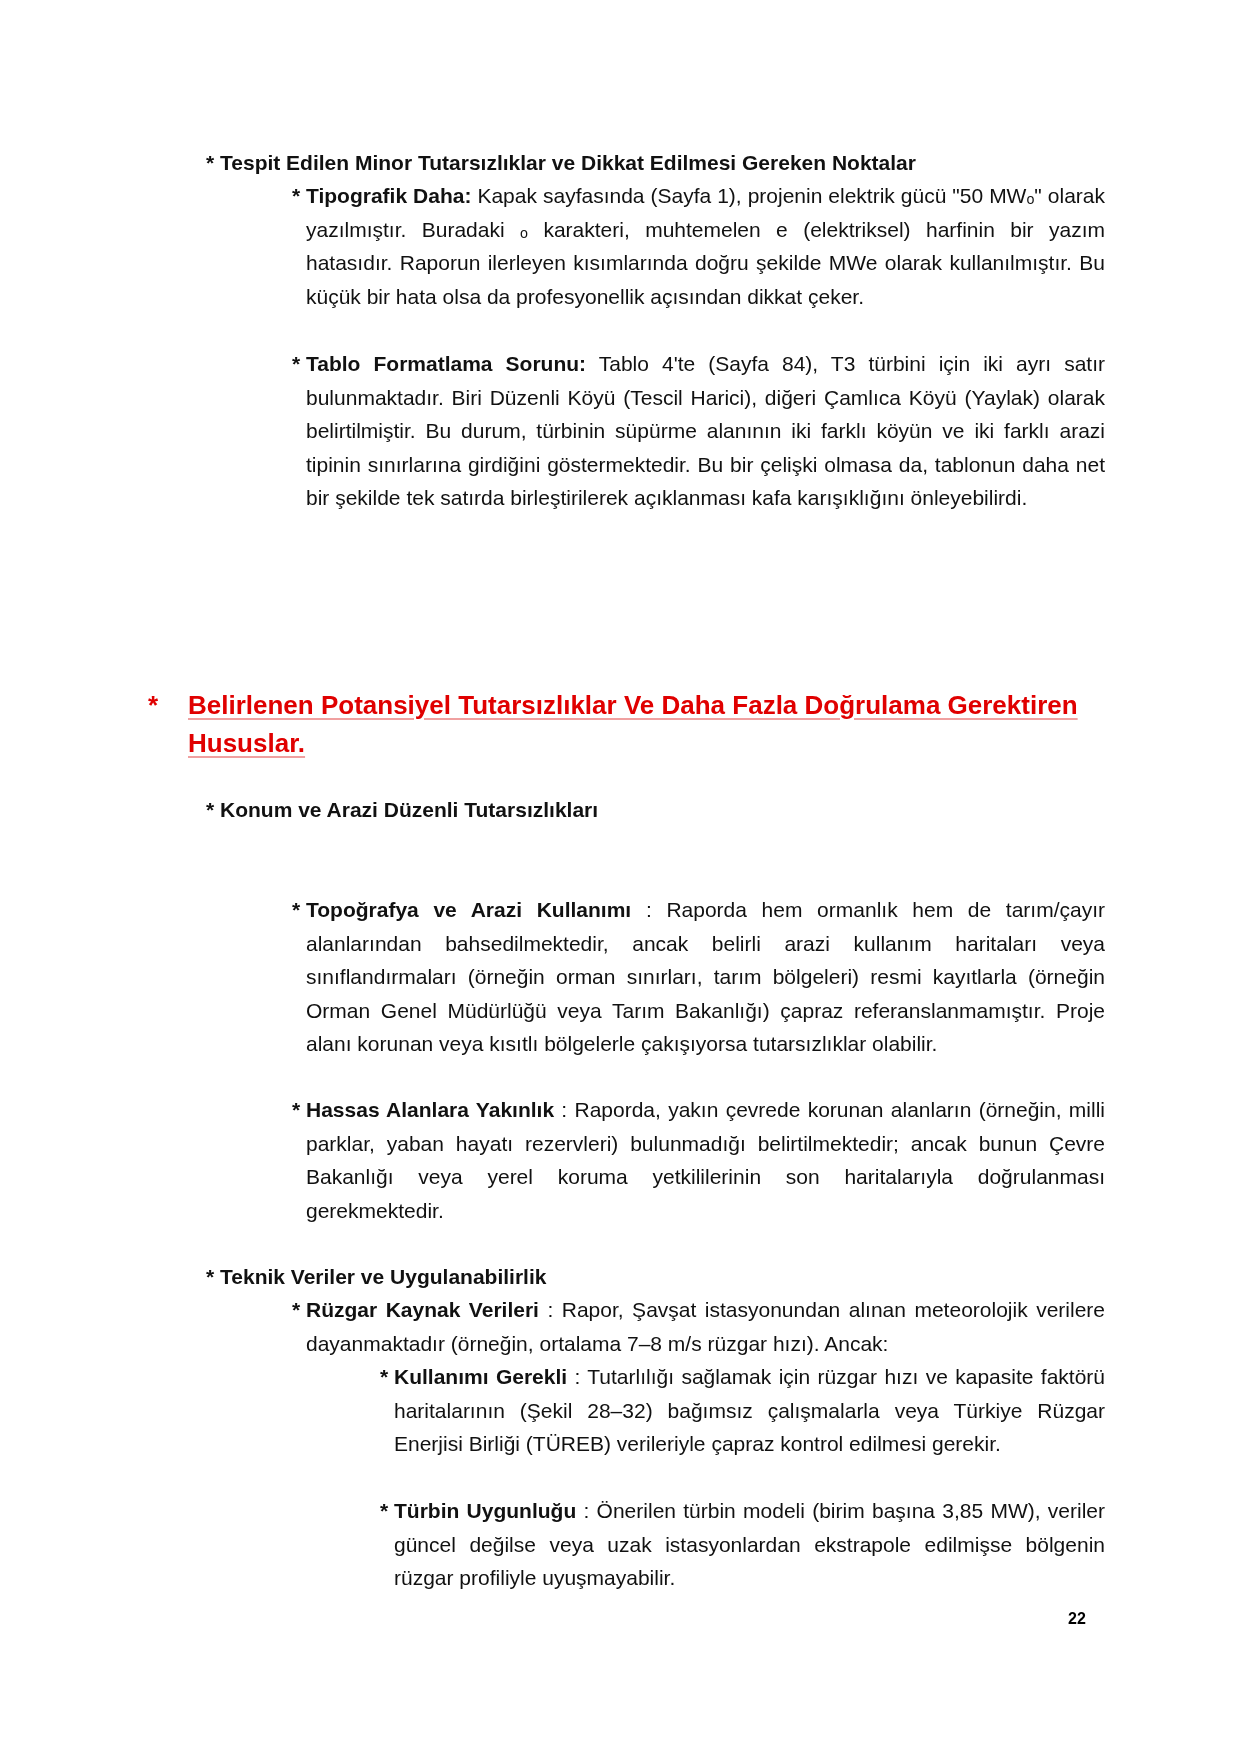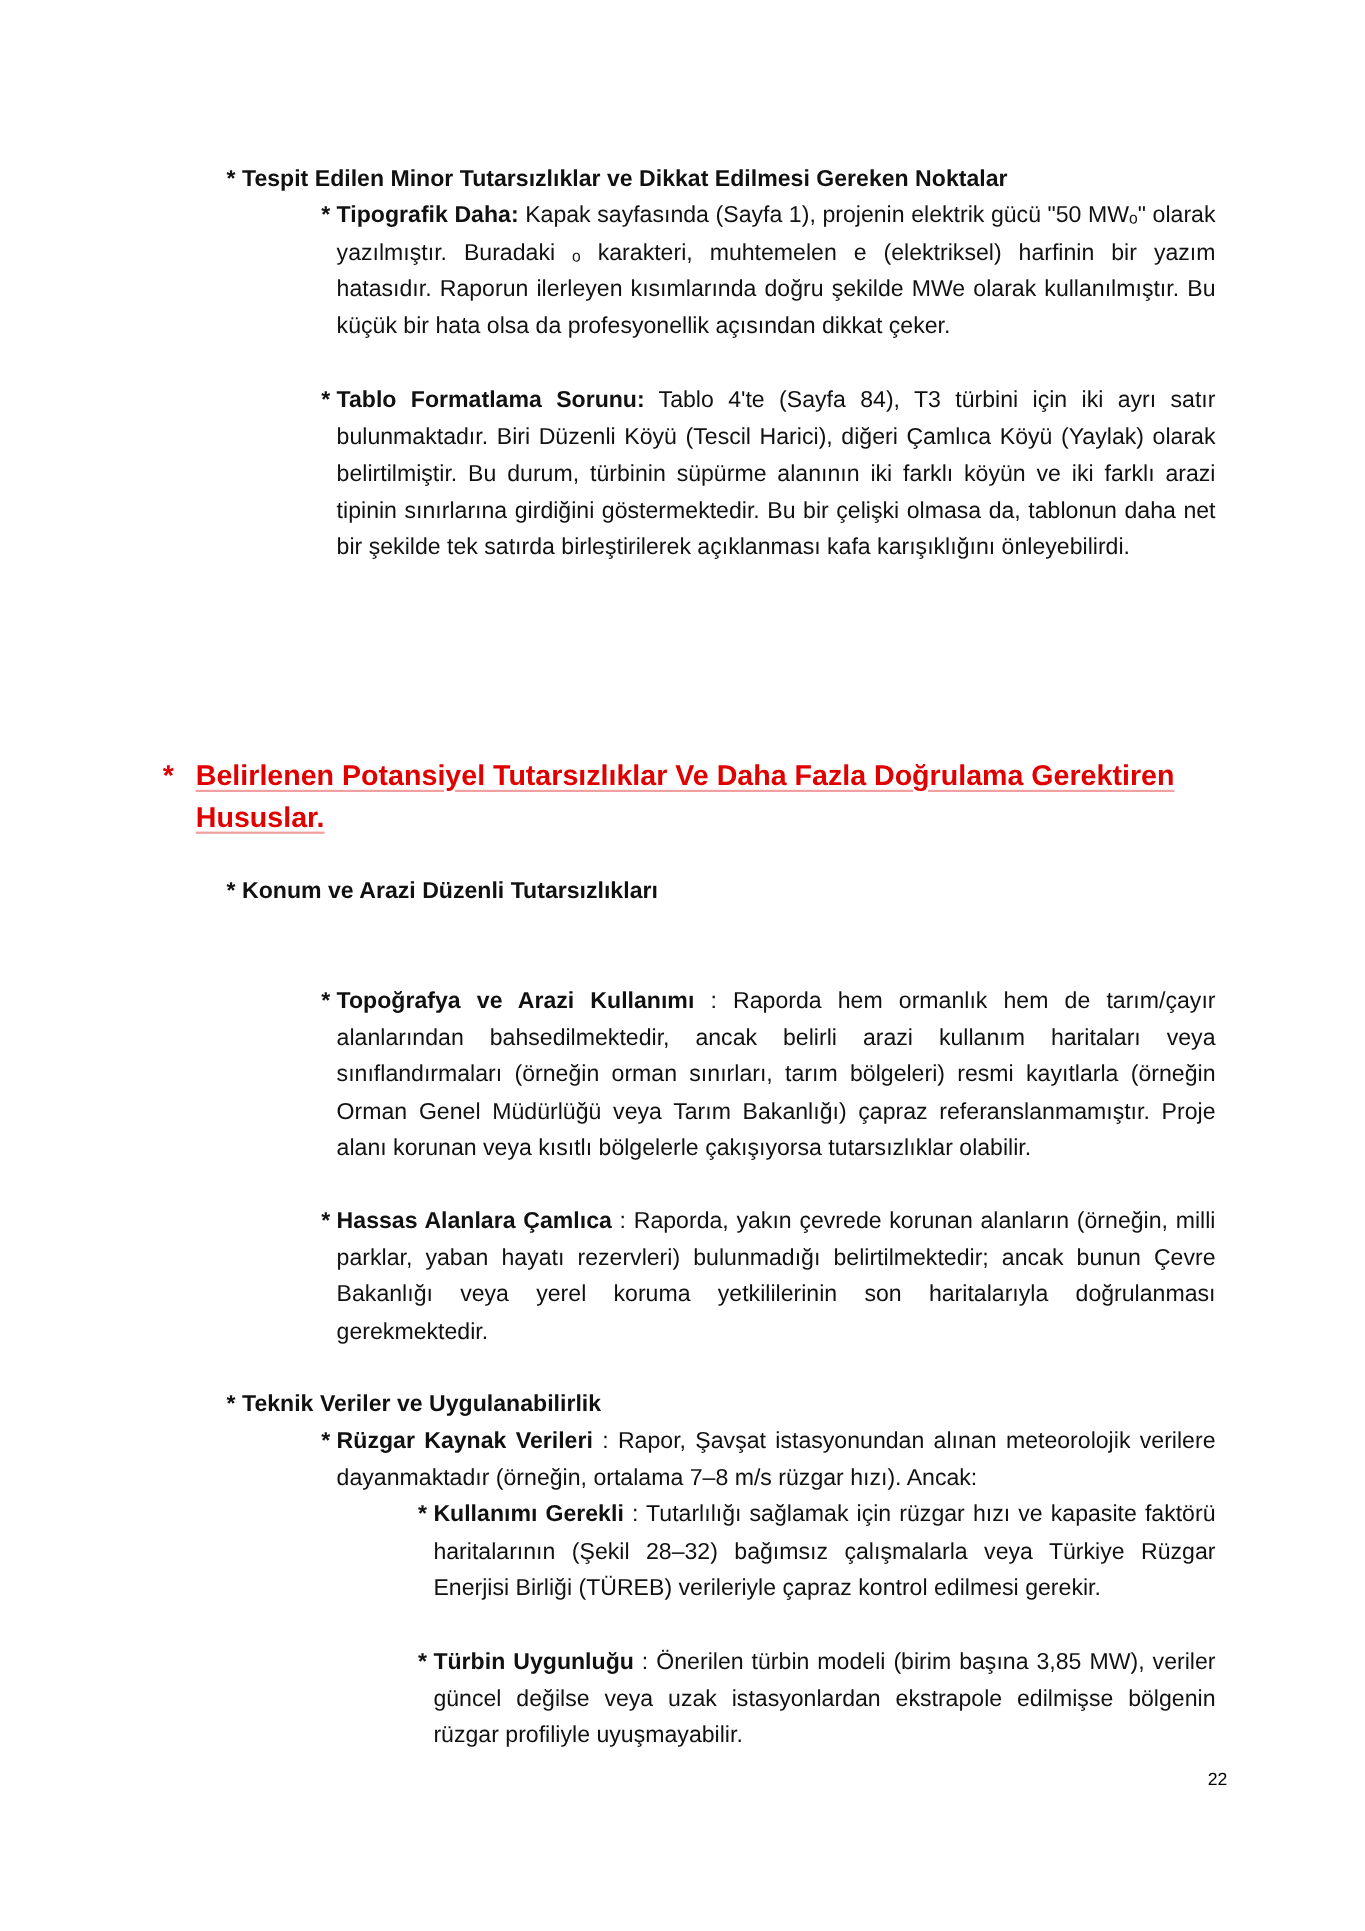--- a/index.html
+++ b/index.html
@@ -6,24 +6,24 @@
   body { width: 1241px; height: 1755px; position: relative; overflow: hidden;
          font-family: "Liberation Sans Narrow", "Liberation Sans", sans-serif; color: #111; }
   .page { position: absolute; left: 0; top: 0; width: 1241px; height: 1755px; }
   .blk { position: absolute; font-size: 21px; line-height: 33.5px; }
   .just { text-align: justify; text-align-last: auto; }
   .star { position: absolute; font-weight: bold; }
   .b { font-weight: bold; }
   .heading-red { position: absolute; left: 148px; top: 686px; width: 980px;
                  font-size: 26px; line-height: 38px; font-weight: bold; color: #e00000; }
   .heading-red .star { left: 0; top: 0; color: #e00000; }
-  .heading-red .txt { display: block; margin-left: 30px; text-decoration: underline;
+  .heading-red .txt { display: block; margin-left: 40px; text-decoration: underline;
                       text-decoration-color: #f0a0a0; text-underline-offset: 4px; }
-  .pagenum { position: absolute; left: 1098px; top: 1610px; font-size: 16px;
-             font-family: "Liberation Sans", sans-serif; color: #000; }
+  .pagenum { position: absolute; left: 1068px; top: 1610px; font-size: 16px;
+             font-family: "Liberation Sans", sans-serif; color: #000; font-weight: bold; }
   .item { position: absolute; }
   .item .star { left: 0; top: 0; }
   .item .body { margin-left: 14px; }
 </style>
 </head>
 <body>
 
 <div class="page">
 
   <div class="item blk" style="left:206px; top:146px; width:930px;">
@@ -51,21 +51,21 @@
     <div class="body b">Konum ve Arazi Düzenli Tutarsızlıkları</div>
   </div>
 
   <div class="item blk just" style="left:292px; top:893px; width:813px;">
     <span class="star">*</span>
     <div class="body"><span class="b">Topoğrafya ve Arazi Kullanımı</span><span> : Raporda hem ormanlık hem de tarım/çayır alanlarından bahsedilmektedir, ancak belirli arazi kullanım haritaları veya sınıflandırmaları (örneğin orman sınırları, tarım bölgeleri) resmi kayıtlarla (örneğin Orman Genel Müdürlüğü veya Tarım Bakanlığı) çapraz referanslanmamıştır. Proje alanı korunan veya kısıtlı bölgelerle çakışıyorsa tutarsızlıklar olabilir.</span></div>
   </div>
 
   <div class="item blk just" style="left:292px; top:1093px; width:813px;">
     <span class="star">*</span>
-    <div class="body"><span class="b">Hassas Alanlara Çamlıca</span><span> : Raporda, yakın çevrede korunan alanların (örneğin, milli parklar, yaban hayatı rezervleri) bulunmadığı belirtilmektedir; ancak bunun Çevre Bakanlığı veya yerel koruma yetkililerinin son haritalarıyla doğrulanması gerekmektedir.</span></div>
+    <div class="body"><span class="b">Hassas Alanlara Yakınlık</span><span> : Raporda, yakın çevrede korunan alanların (örneğin, milli parklar, yaban hayatı rezervleri) bulunmadığı belirtilmektedir; ancak bunun Çevre Bakanlığı veya yerel koruma yetkililerinin son haritalarıyla doğrulanması gerekmektedir.</span></div>
   </div>
 
   <div class="item blk" style="left:206px; top:1260px; width:900px;">
     <span class="star">*</span>
     <div class="body b">Teknik Veriler ve Uygulanabilirlik</div>
   </div>
 
   <div class="item blk just" style="left:292px; top:1293px; width:813px;">
     <span class="star">*</span>
     <div class="body"><span class="b">Rüzgar Kaynak Verileri</span><span> : Rapor, Şavşat istasyonundan alınan meteorolojik verilere dayanmaktadır (örneğin, ortalama 7–8 m/s rüzgar hızı). Ancak:</span></div>

